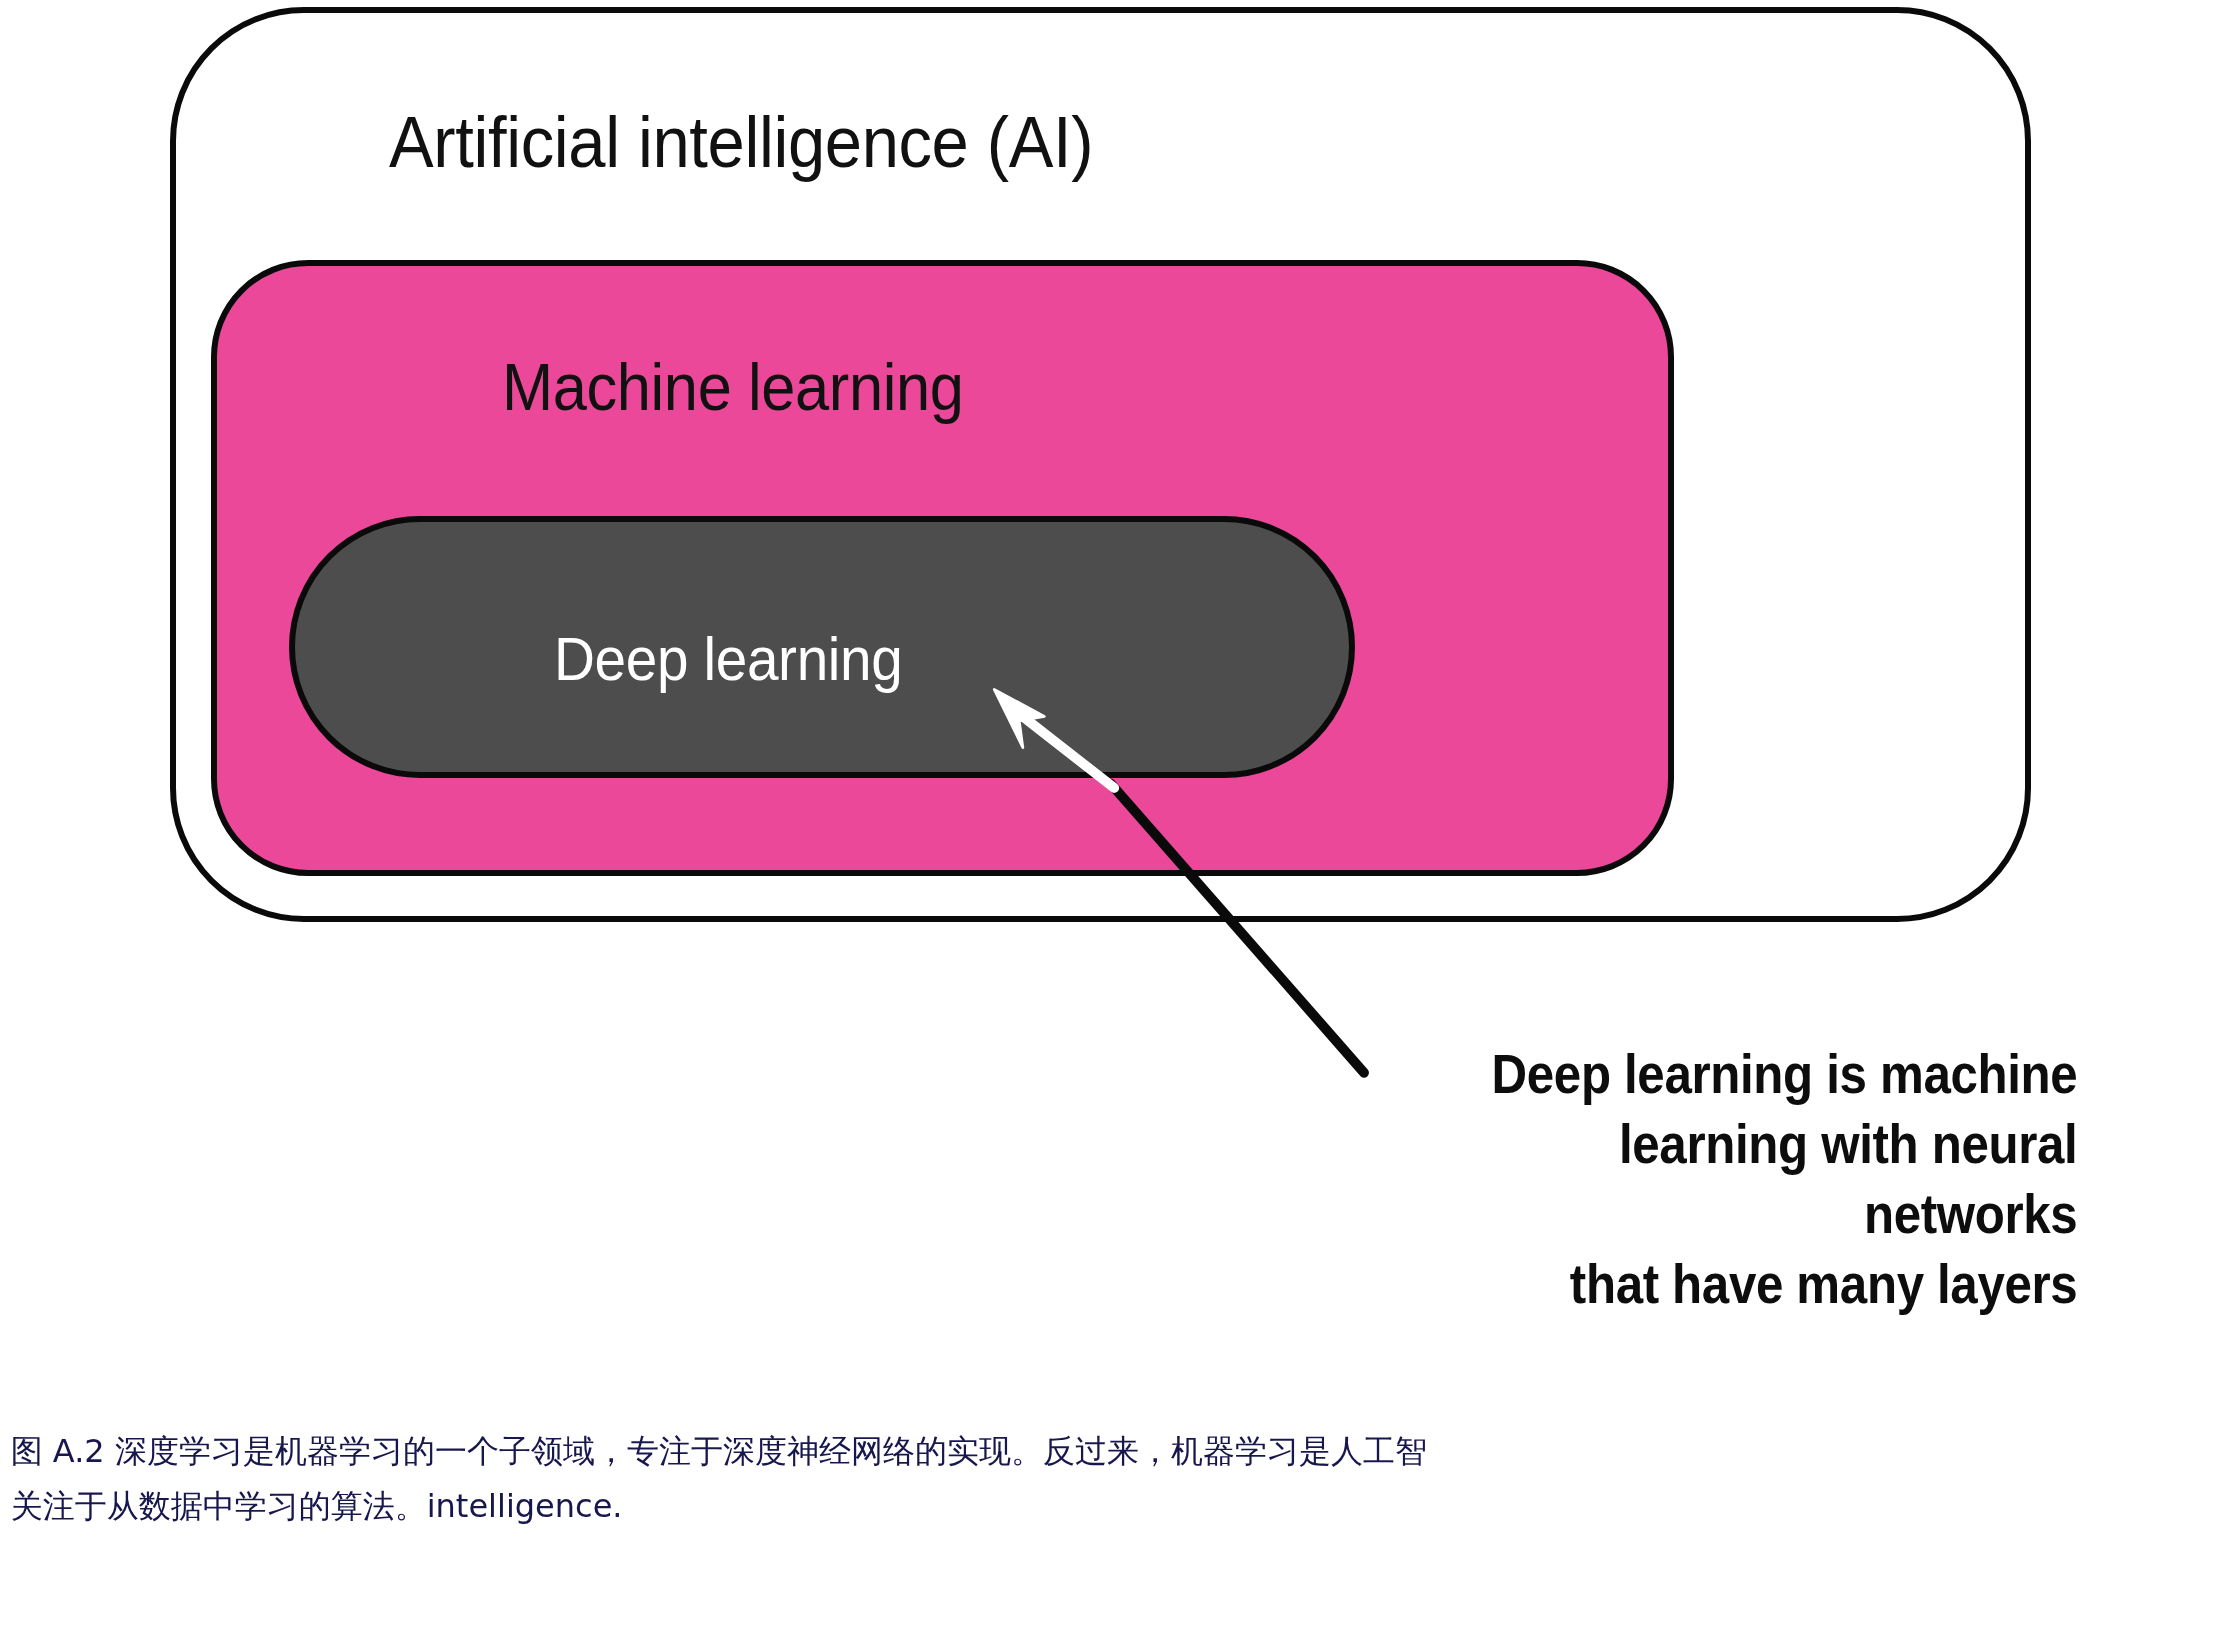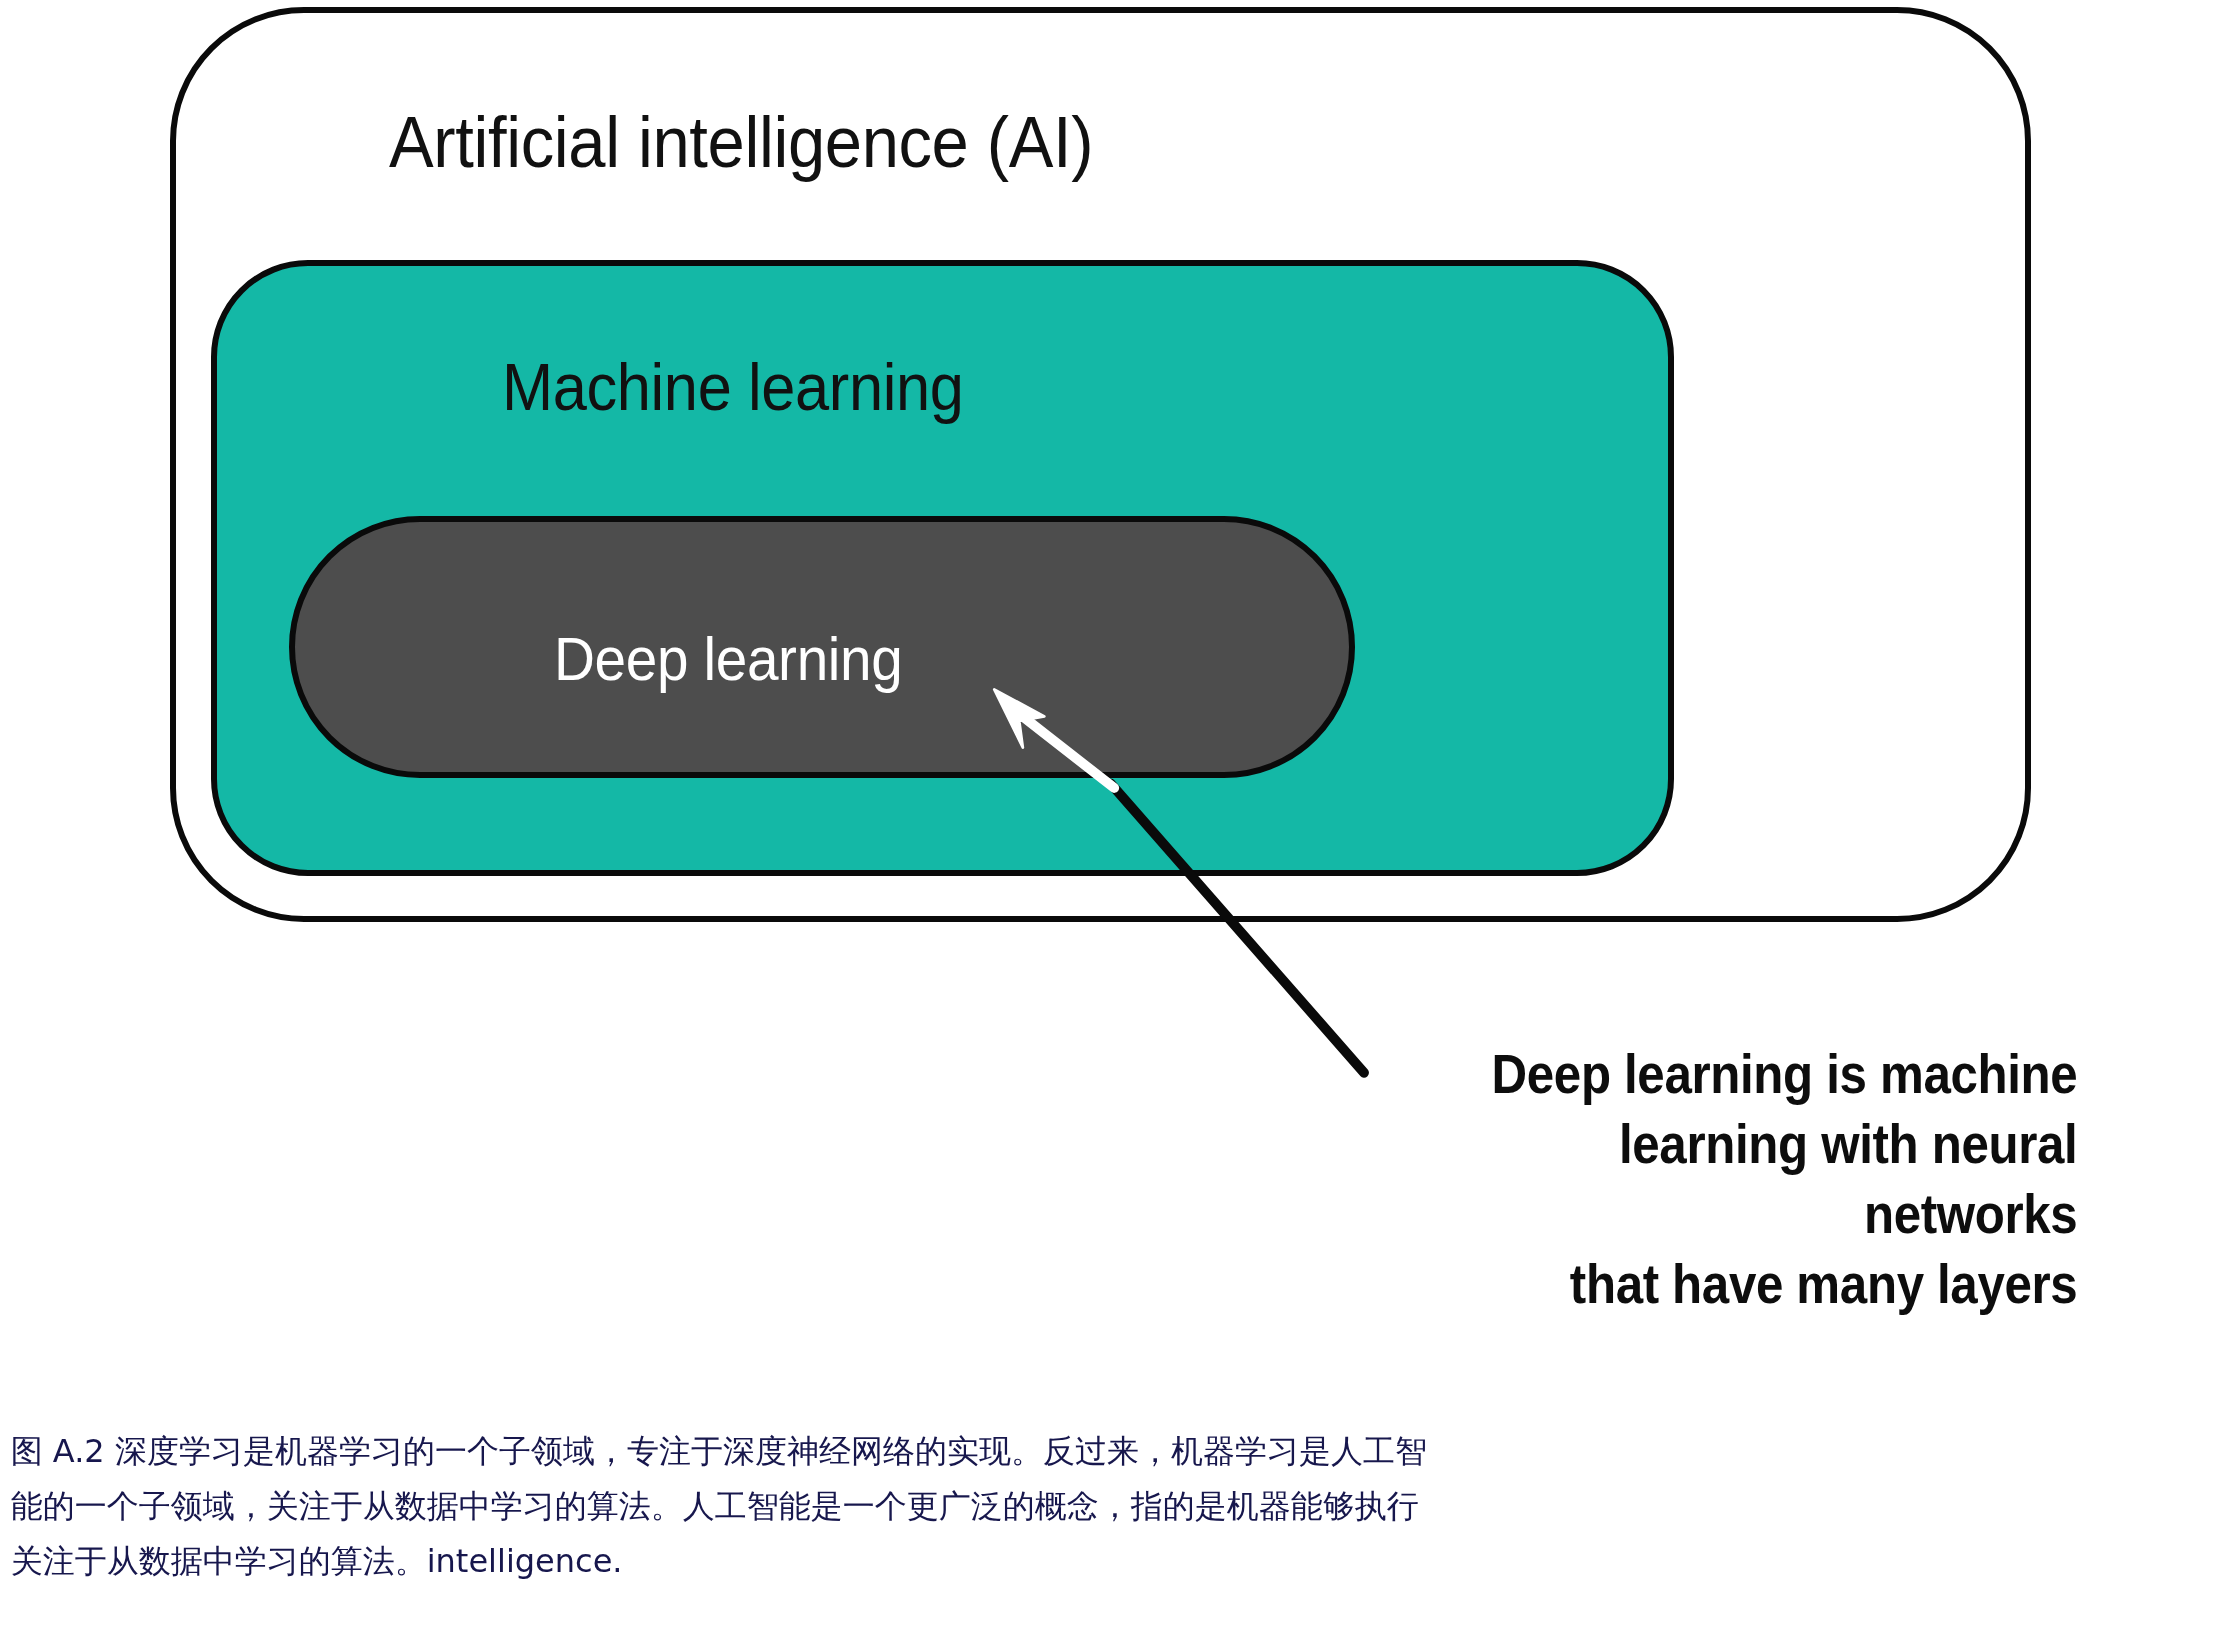--- a/index.html
+++ b/index.html
@@ -39,21 +39,21 @@
     border-radius: 134px;
     background: #ffffff;
   }
 
   #ml-box {
     left: 175px;
     top: 260px;
     width: 1463px;
     height: 616px;
     border-radius: 97px;
-    background: #14b8a6;
+    background: #ec4899;
   }
 
   #dl-box {
     left: 253px;
     top: 516px;
     width: 1066px;
     height: 262px;
     border-radius: 131px;
     background: #4d4d4d;
   }
@@ -166,16 +166,15 @@
   <div id="callout">
     <div class="line">Deep learning is machine</div>
     <div class="line">learning with neural networks</div>
     <div class="line">that have many layers</div>
   </div>
 
 </div>
 
 <div id="caption">
   <div class="cline">图 A.2 深度学习是机器学习的一个子领域，专注于深度神经网络的实现。反过来，机器学习是人工智</div>
-  <div class="cline">能的一个子领域，关注于从数据中学习的算法。人工智能是一个更广泛的概念，指的是机器能够执行</div>
   <div class="cline">关注于从数据中学习的算法。intelligence.</div>
 </div>
 
 
 </body></html>

